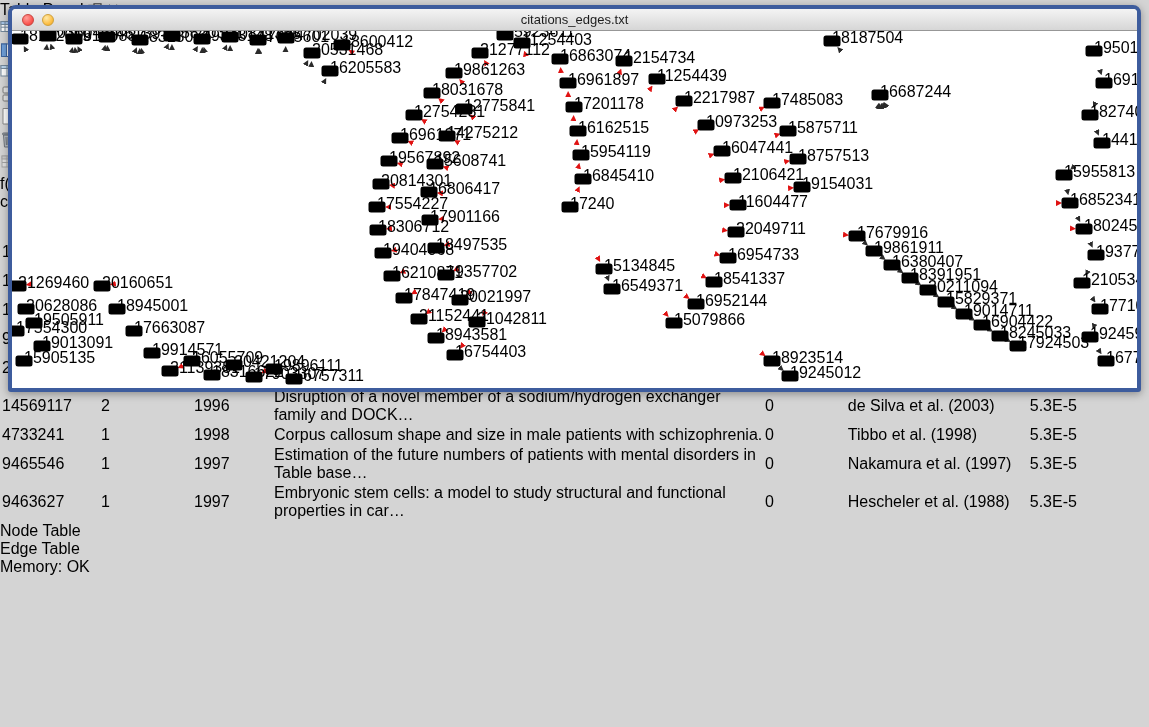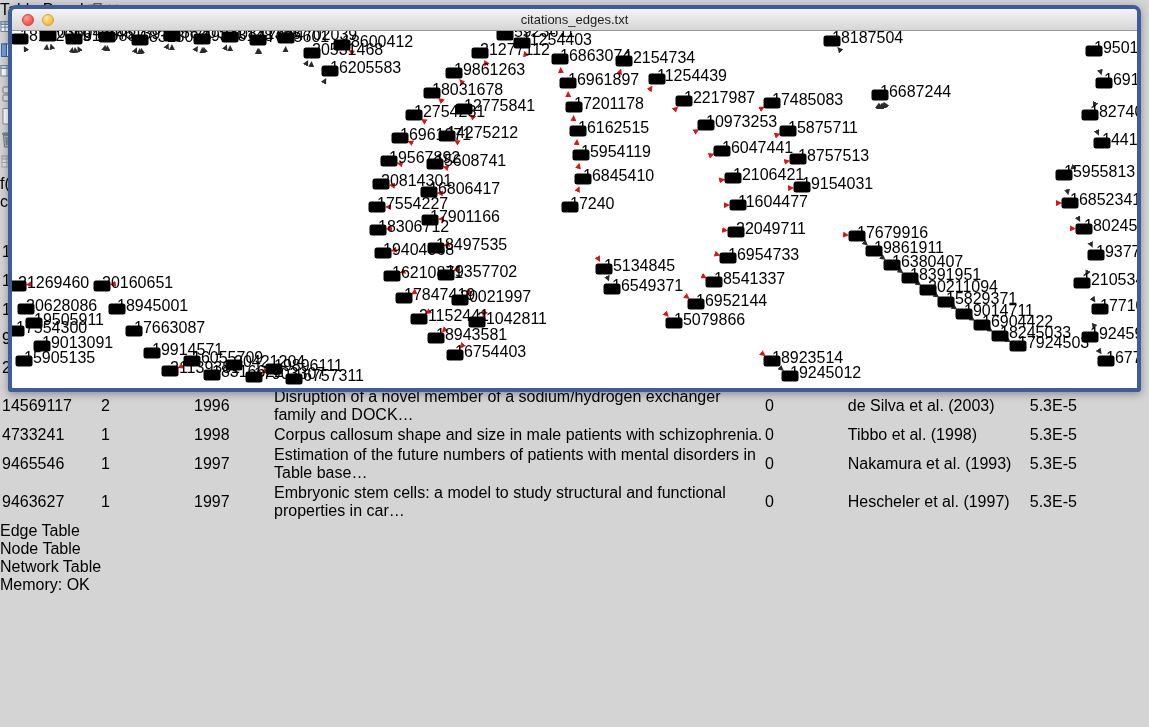--- a/index.html
+++ b/index.html
@@ -828,43 +828,42 @@
               <td>0</td>
               <td>Tibbo et al. (1998)</td>
               <td>5.3E-5</td>
             </tr>
             <tr>
               <td>9465546</td>
               <td>1</td>
               <td>1997</td>
               <td>Estimation of the future numbers of patients with mental disorders in Table base…</td>
               <td>0</td>
-              <td>Nakamura et al. (1993)</td>
+              <td>Nakamura et al. (1997)</td>
               <td>5.3E-5</td>
             </tr>
             <tr>
               <td>9463627</td>
               <td>1</td>
               <td>1997</td>
               <td>Embryonic stem cells: a model to study structural and functional properties in car…</td>
               <td>0</td>
-              <td>Hescheler et al. (1997)</td>
+              <td>Hescheler et al. (1988)</td>
               <td>5.3E-5</td>
             </tr>
           </tbody>
       </table>
       <div class="vscroll">
         <div class="vthumb"></div>
       </div>
     </div>
 
     <div class="tabs">
+      <div class="tab selected">Node Table</div>
       <div class="tab">Edge Table</div>
-      <div class="tab selected">Node Table</div>
-      <div class="tab">Network Table</div>
     </div>
   </div>
 
   <div class="statusbar">
     <span>Memory: OK</span>
     <span class="mem-ball"></span>
   </div>
 
 </div>
 

